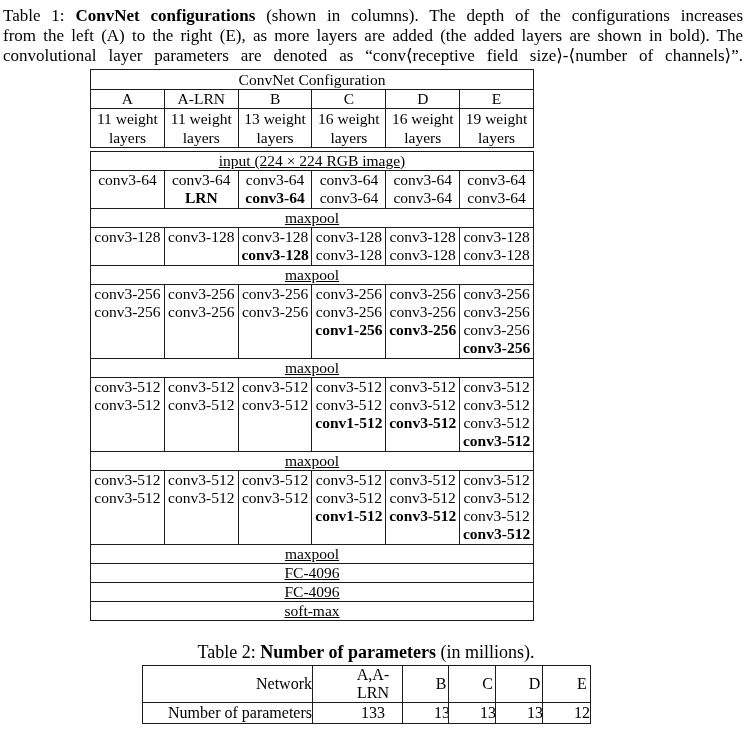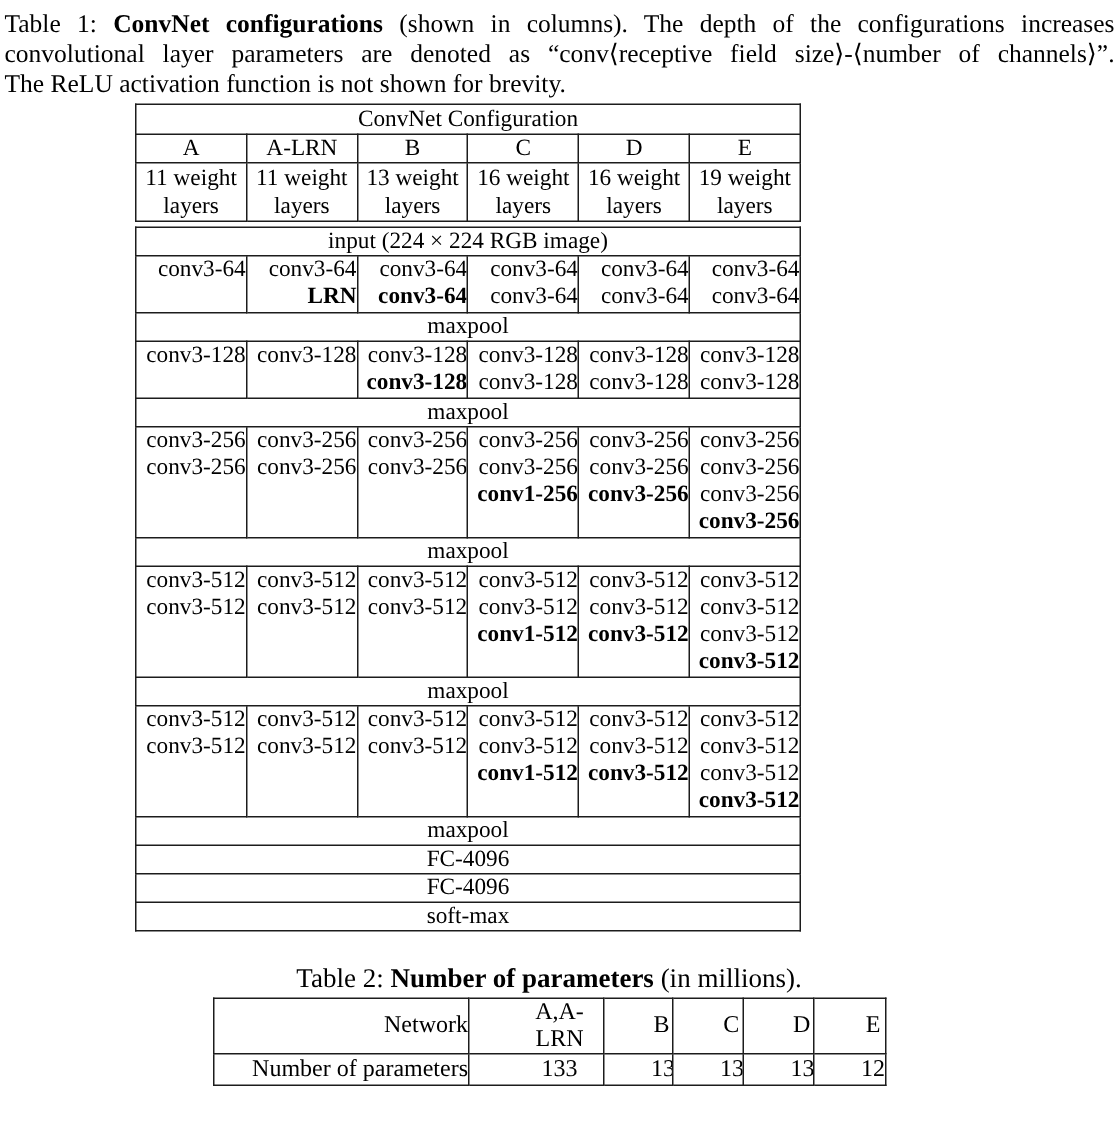--- a/index.html
+++ b/index.html
@@ -24,40 +24,40 @@
     border: 1px solid #1c1c1c;
     font-size: 15.5px; line-height: 18px;
     text-align: center; padding: 0;
     overflow: hidden;
   }
   #t1-header { margin-bottom: 0; }
   #t1-header td.title-cell   { height: 19px; }
   #t1-header td.letter-cell  { height: 18px; }
   #t1-header td.weights-cell { height: 38px; white-space: pre-line; line-height: 19px; }
   .t1-gap { height: 3px; }
-  #t1-body td.span-cell  { height: 18px; }
-  #t1-body td.block-cell { vertical-align: top; white-space: nowrap; text-align: right; }
+  #t1-body td.span-cell  { height: 18px; text-decoration: underline; }
+  #t1-body td.block-cell { vertical-align: top; white-space: nowrap; }
   .layer-line { height: 18px; }
   .bold { font-weight: bold; }
   .h2lines { height: 37px; }
   .h4lines { height: 73px; }
 
   
   .t2-section { width: 448px; margin-left: 142px; margin-top: 21px; }
   .caption2 { text-align: center; font-size: 18px; line-height: 20px; margin-bottom: 3px; white-space: nowrap; }
   #t2 td { font-size: 16px; height: 20px; padding-left: 31px; }
   #t2 td.left { text-align: right; padding-left: 6px; }
 </style>
 </head>
 <body>
 
 <div class="caption1" id="cap1">
     <div class="cap-line justify"><span>Table 1: </span><span class="seg-bold">ConvNet configurations</span><span> (shown in columns). The depth of the configurations increases</span></div>
+    <div class="cap-line justify"><span>from the left (A) to the right (E), as more layers are added (the added layers are shown in bold). The</span></div>
     <div class="cap-line justify"><span>convolutional layer parameters are denoted as “conv⟨receptive field size⟩-⟨number of channels⟩”.</span></div>
-    <div class="cap-line"><span>The ReLU activation function is not shown for brevity.</span></div>
   </div>
 
 <div class="t1-wrap">
   <table id="t1-header">
     <colgroup>
         <col>
         <col>
         <col>
         <col>
         <col>

